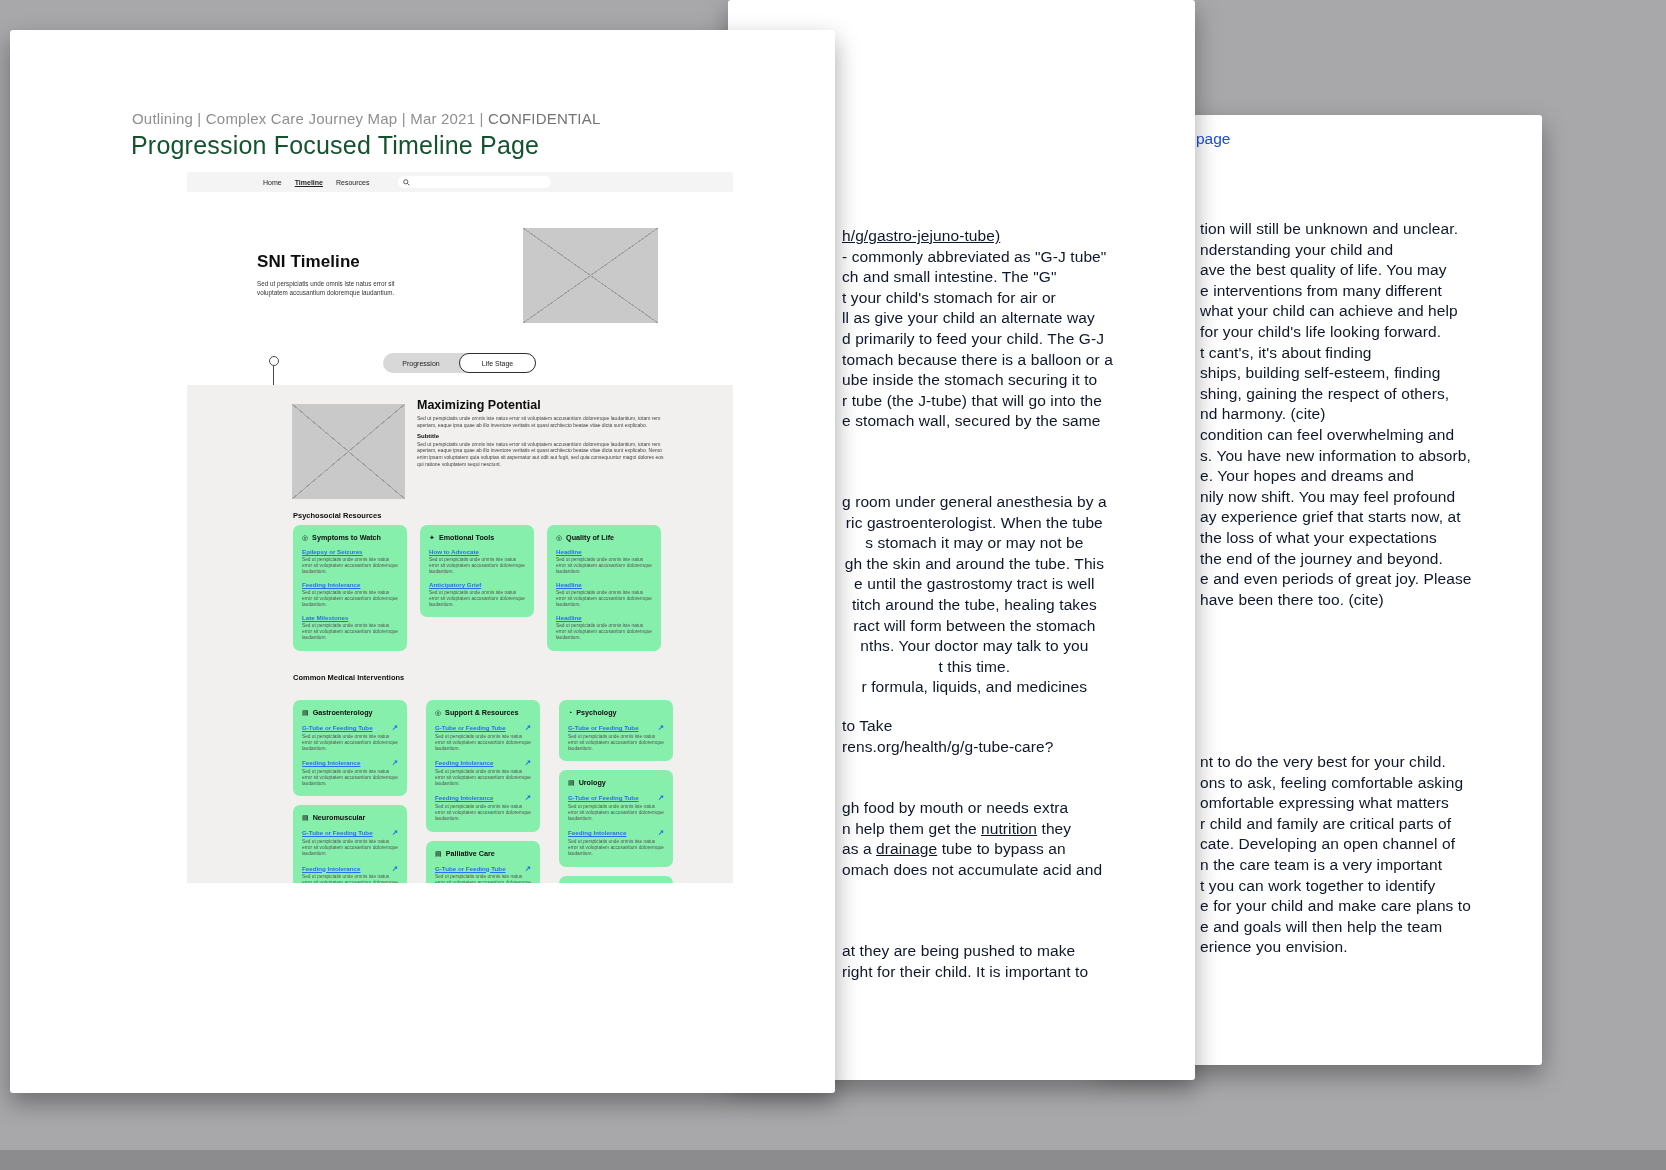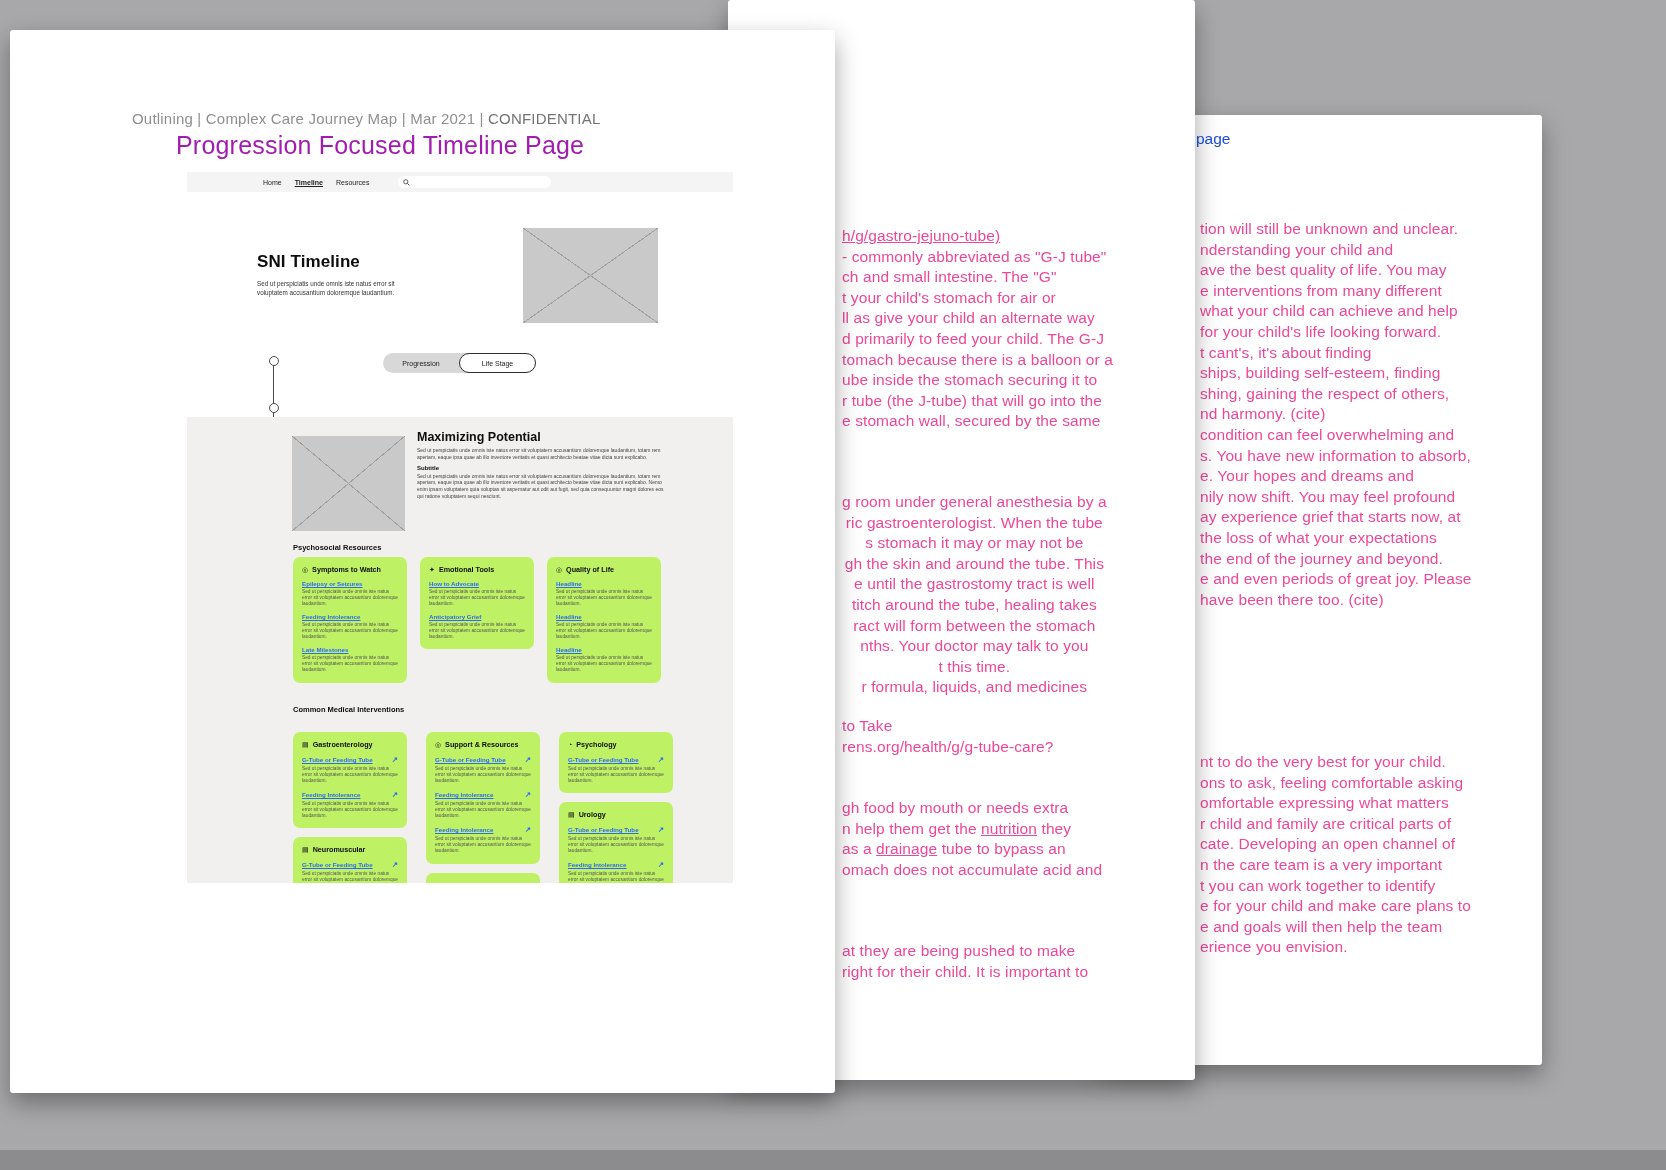--- a/index.html
+++ b/index.html
@@ -9,21 +9,21 @@
   }
   #desk-band{position:absolute;left:0;bottom:0;width:1666px;height:20px;background:#8c8c8f;}
   .sheet{position:absolute;background:#ffffff;border-radius:3px;box-shadow:0 10px 24px rgba(0,0,0,.35);}
   #page3{left:1100px;top:115px;width:442px;height:950px;z-index:1;}
   #page2{left:728px;top:0;width:467px;height:1080px;z-index:2;}
   #page1{left:10px;top:30px;width:825px;height:1063px;z-index:3;}
 
   
   #meta{position:absolute;left:122px;top:80px;font-size:15px;color:#8f8f8f;letter-spacing:.2px;}
   #meta .red{color:#737373;}
-  #doc-title{position:absolute;left:121px;top:101px;font-size:25px;color:#a21caf;font-weight:500;letter-spacing:.2px;margin-left:45px;}
+  #doc-title{position:absolute;left:121px;top:101px;font-size:25px;color:#14532d;font-weight:500;letter-spacing:.2px;}
 
   
   #mockup{position:absolute;left:177px;top:142px;width:546px;height:711px;background:#fff;overflow:hidden;}
   #mnav{position:absolute;left:0;top:0;width:546px;height:20px;background:#f4f4f4;display:flex;align-items:center;padding-left:76px;box-sizing:border-box;gap:13px;}
   .mnav-item{font-size:7px;color:#222;}
   .mnav-item.active{font-weight:700;text-decoration:underline;}
   #msearch{margin-left:16px;width:153px;height:12px;background:#fff;border-radius:7px;display:flex;align-items:center;padding-left:5px;box-sizing:border-box;gap:3px;}
   #msearch svg{flex:0 0 auto;}
   .msearch-in{border:none;outline:none;background:transparent;width:120px;font-size:6px;padding:0;}
 
@@ -37,41 +37,41 @@
   #ph2{left:105px;top:19px;width:113px;height:95px;}
 
   #toggle{position:absolute;left:196px;top:181px;width:153px;height:20px;background:#d8d8d8;border-radius:10px;display:flex;box-sizing:border-box;}
   .tg-left{flex:1;display:flex;align-items:center;justify-content:center;font-size:7px;color:#222;}
   .tg-right{width:77px;background:#fff;border:1px solid #2e2e2e;border-radius:10px;display:flex;align-items:center;justify-content:center;font-size:7px;color:#222;box-sizing:border-box;}
 
   #rail{position:absolute;left:86px;top:188px;width:1px;height:523px;background:#4a4a4a;}
   .node{position:absolute;left:82px;width:8px;height:8px;border:1.5px solid #4a4a4a;border-radius:50%;background:#fff;}
   #node1{top:184px;} #node2{top:231px;}
 
-  #panel{position:absolute;left:0;top:213px;width:546px;height:498px;background:#f1f0ef;overflow:hidden;margin-top:32px;}
+  #panel{position:absolute;left:0;top:213px;width:546px;height:498px;background:#f1f0ef;overflow:hidden;}
   #feature{position:absolute;left:230px;top:13px;width:252px;}
   #feature h3{margin:0 0 3px;font-size:12.5px;color:#0d0d0d;font-weight:800;}
   .tiny{font-size:5px;line-height:1.35;color:#444;}
   #feature .sub{font-size:6px;font-weight:700;color:#0d0d0d;margin:4px 0 2px;}
   .group-label{position:absolute;left:106px;font-size:7.5px;font-weight:700;color:#0d0d0d;}
   #glabel0{top:126px;} #glabel1{top:288px;}
   .cards{position:absolute;left:106px;display:flex;gap:13px;}
   #cards0{top:140px;} #cards1{top:315px;gap:19px;}
   .ccol{display:flex;flex-direction:column;gap:9px;width:114px;}
-  .card{background:#bef264;border-radius:7px;padding:8px 9px 9px;box-sizing:border-box;}
+  .card{background:#86efac;border-radius:7px;padding:8px 9px 9px;box-sizing:border-box;}
   .card-h{display:flex;align-items:center;gap:4px;}
   .ic{font-size:7px;color:#111;line-height:1;}
   .ct{font-size:7.2px;font-weight:700;color:#0d0d0d;}
   .lrow{display:flex;justify-content:space-between;align-items:center;margin-top:6px;}
   .clink{font-size:6.2px;font-weight:700;color:#2e6bf2;text-decoration:underline;cursor:pointer;}
   .arr{font-size:7.5px;color:#2e6bf2;font-weight:700;}
   .cbody{font-size:4.8px;line-height:1.3;color:#555;margin-top:1.5px;}
 
   
-  .tblock{position:absolute;font-size:15.5px;line-height:20.6px;color:#ec4899;white-space:nowrap;letter-spacing:.1px;}
+  .tblock{position:absolute;font-size:15.5px;line-height:20.6px;color:#0f172a;white-space:nowrap;letter-spacing:.1px;}
   .p2block{left:114px;}
   .p3block{left:100px;}
   .u{text-decoration:underline;}
   #p3red{position:absolute;left:96px;top:15px;font-size:15.5px;color:#1d4ed8;}
 </style>
 </head>
 <body>
 
 <div class="sheet" id="page3">
   <div id="p3red">page</div>

